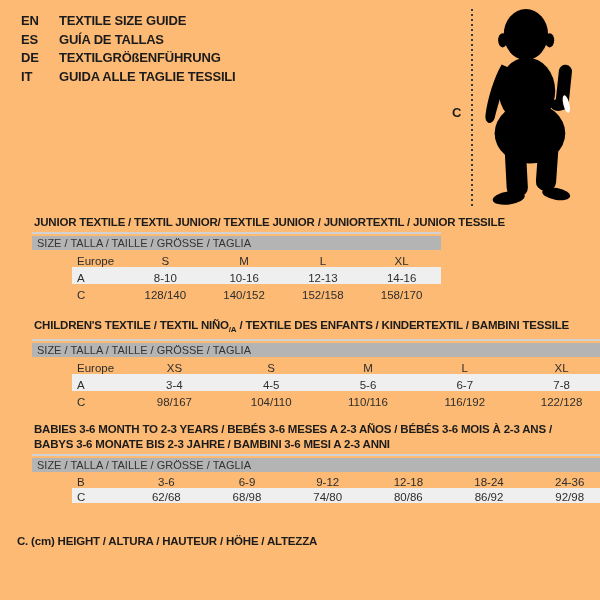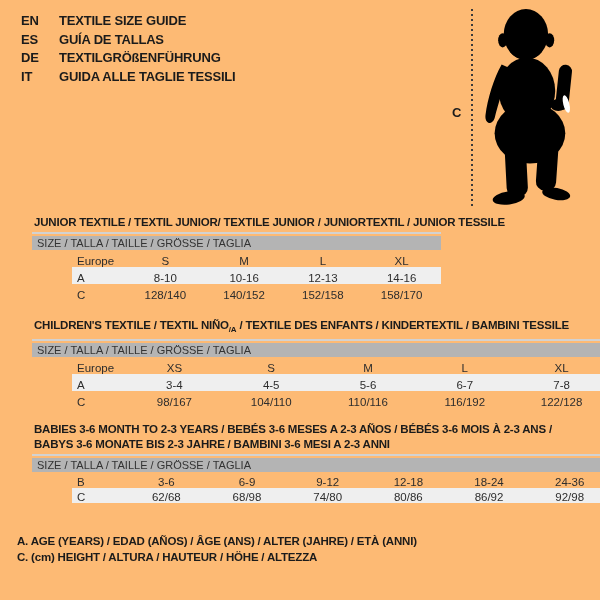--- a/index.html
+++ b/index.html
@@ -188,17 +188,16 @@
             <span class="td">74/80</span>
             <span class="td">80/86</span>
             <span class="td">86/92</span>
             <span class="td">92/98</span>
           </div>
         </div>
     </div>
   </div>
 
   <div class="footnotes">
-      <div class="fn-line">A. AGE (YEARS) / EDAD (AÑOS) / ÂGE (ANS) / ALTER (JAHRE) / ETÀ (ANNI)</div>
       <div class="fn-line">C. (cm) HEIGHT / ALTURA / HAUTEUR / HÖHE / ALTEZZA</div>
     </div>
 
 </div>
 
 </body></html>

